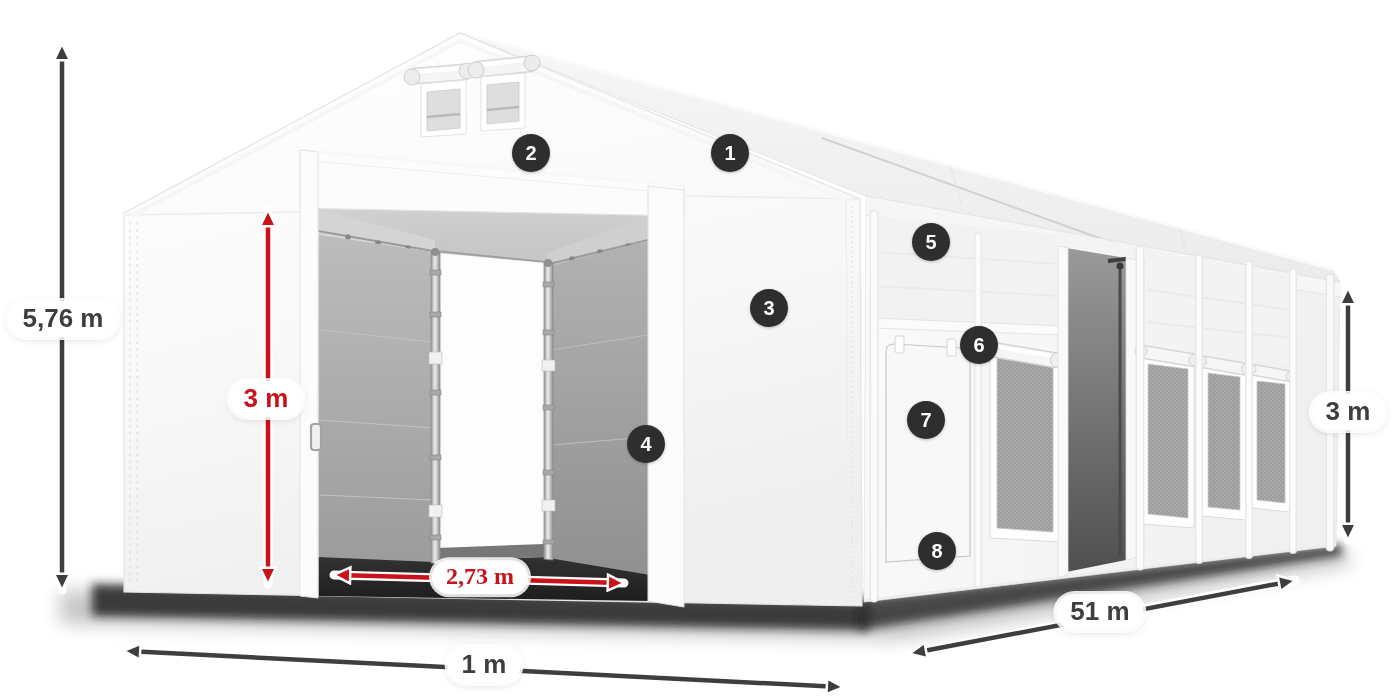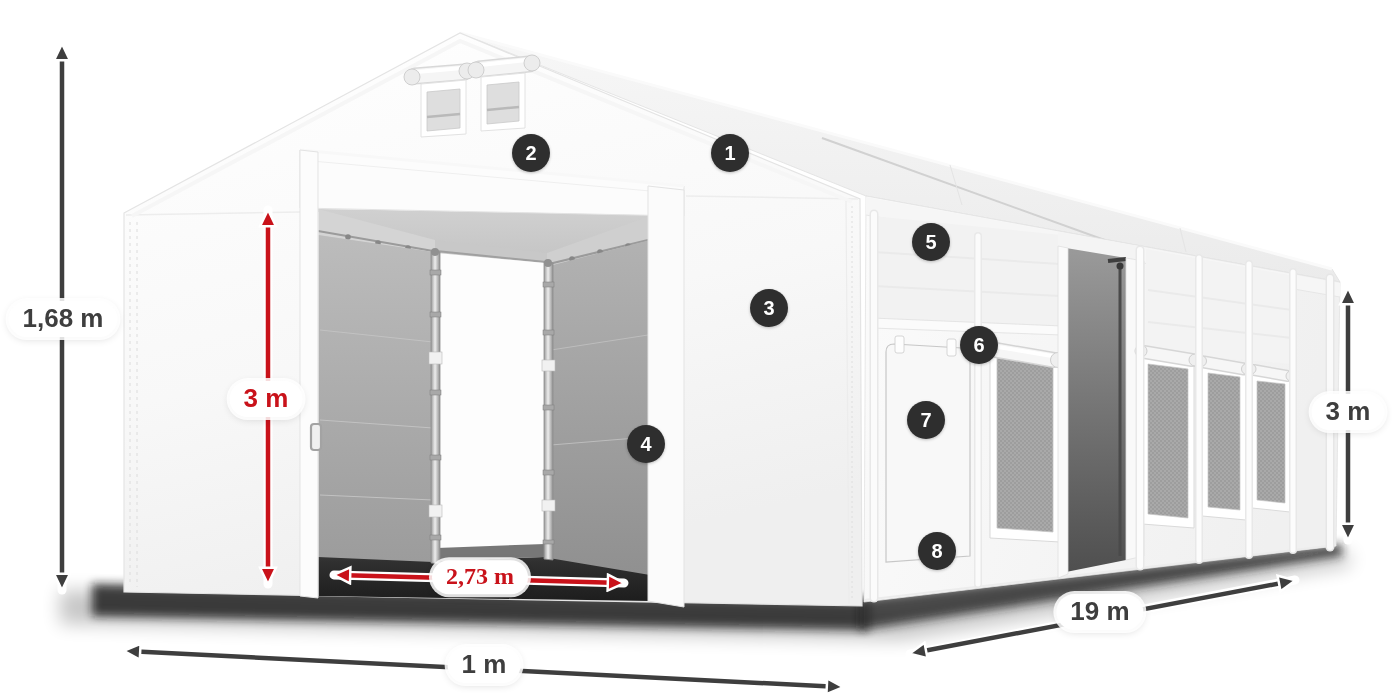--- a/index.html
+++ b/index.html
@@ -282,25 +282,25 @@
   <g>
     <line x1="910" y1="654" x2="1295" y2="580" stroke="#ffffff" stroke-width="9" stroke-linecap="round"></line>
     <line x1="913" y1="653" x2="1292" y2="581" stroke="#3e3e3e" stroke-width="4.5" marker-start="url(#ahDark)" marker-end="url(#ahDark)"></line>
   </g>
   <g>
     <line x1="1348" y1="288" x2="1348" y2="540" stroke="#ffffff" stroke-width="9" stroke-linecap="round"></line>
     <line x1="1348" y1="291" x2="1348" y2="537" stroke="#3e3e3e" stroke-width="4.5" marker-start="url(#ahDark)" marker-end="url(#ahDark)"></line>
   </g>
 </svg>
 
-<div class="pill" style="left:63px;top:319px;">1,68 m</div>
+<div class="pill" style="left:63px;top:319px;">5,76 m</div>
 <div class="pill red" style="left:266px;top:399px;">3 m</div>
 <div class="pill red small" style="left:480px;top:577px;">2,73 m</div>
 <div class="pill" style="left:484px;top:665px;">1 m</div>
-<div class="pill" style="left:1100px;top:612px;">19 m</div>
+<div class="pill" style="left:1100px;top:612px;">51 m</div>
 <div class="pill" style="left:1348px;top:412px;">3 m</div>
 
 <div class="badge" style="left:730px;top:153px;">1</div>
 <div class="badge" style="left:531px;top:153px;">2</div>
 <div class="badge" style="left:769px;top:308px;">3</div>
 <div class="badge" style="left:646px;top:444px;">4</div>
 <div class="badge" style="left:931px;top:242px;">5</div>
 <div class="badge" style="left:979px;top:345px;">6</div>
 <div class="badge" style="left:926px;top:420px;">7</div>
 <div class="badge" style="left:937px;top:551px;">8</div>

